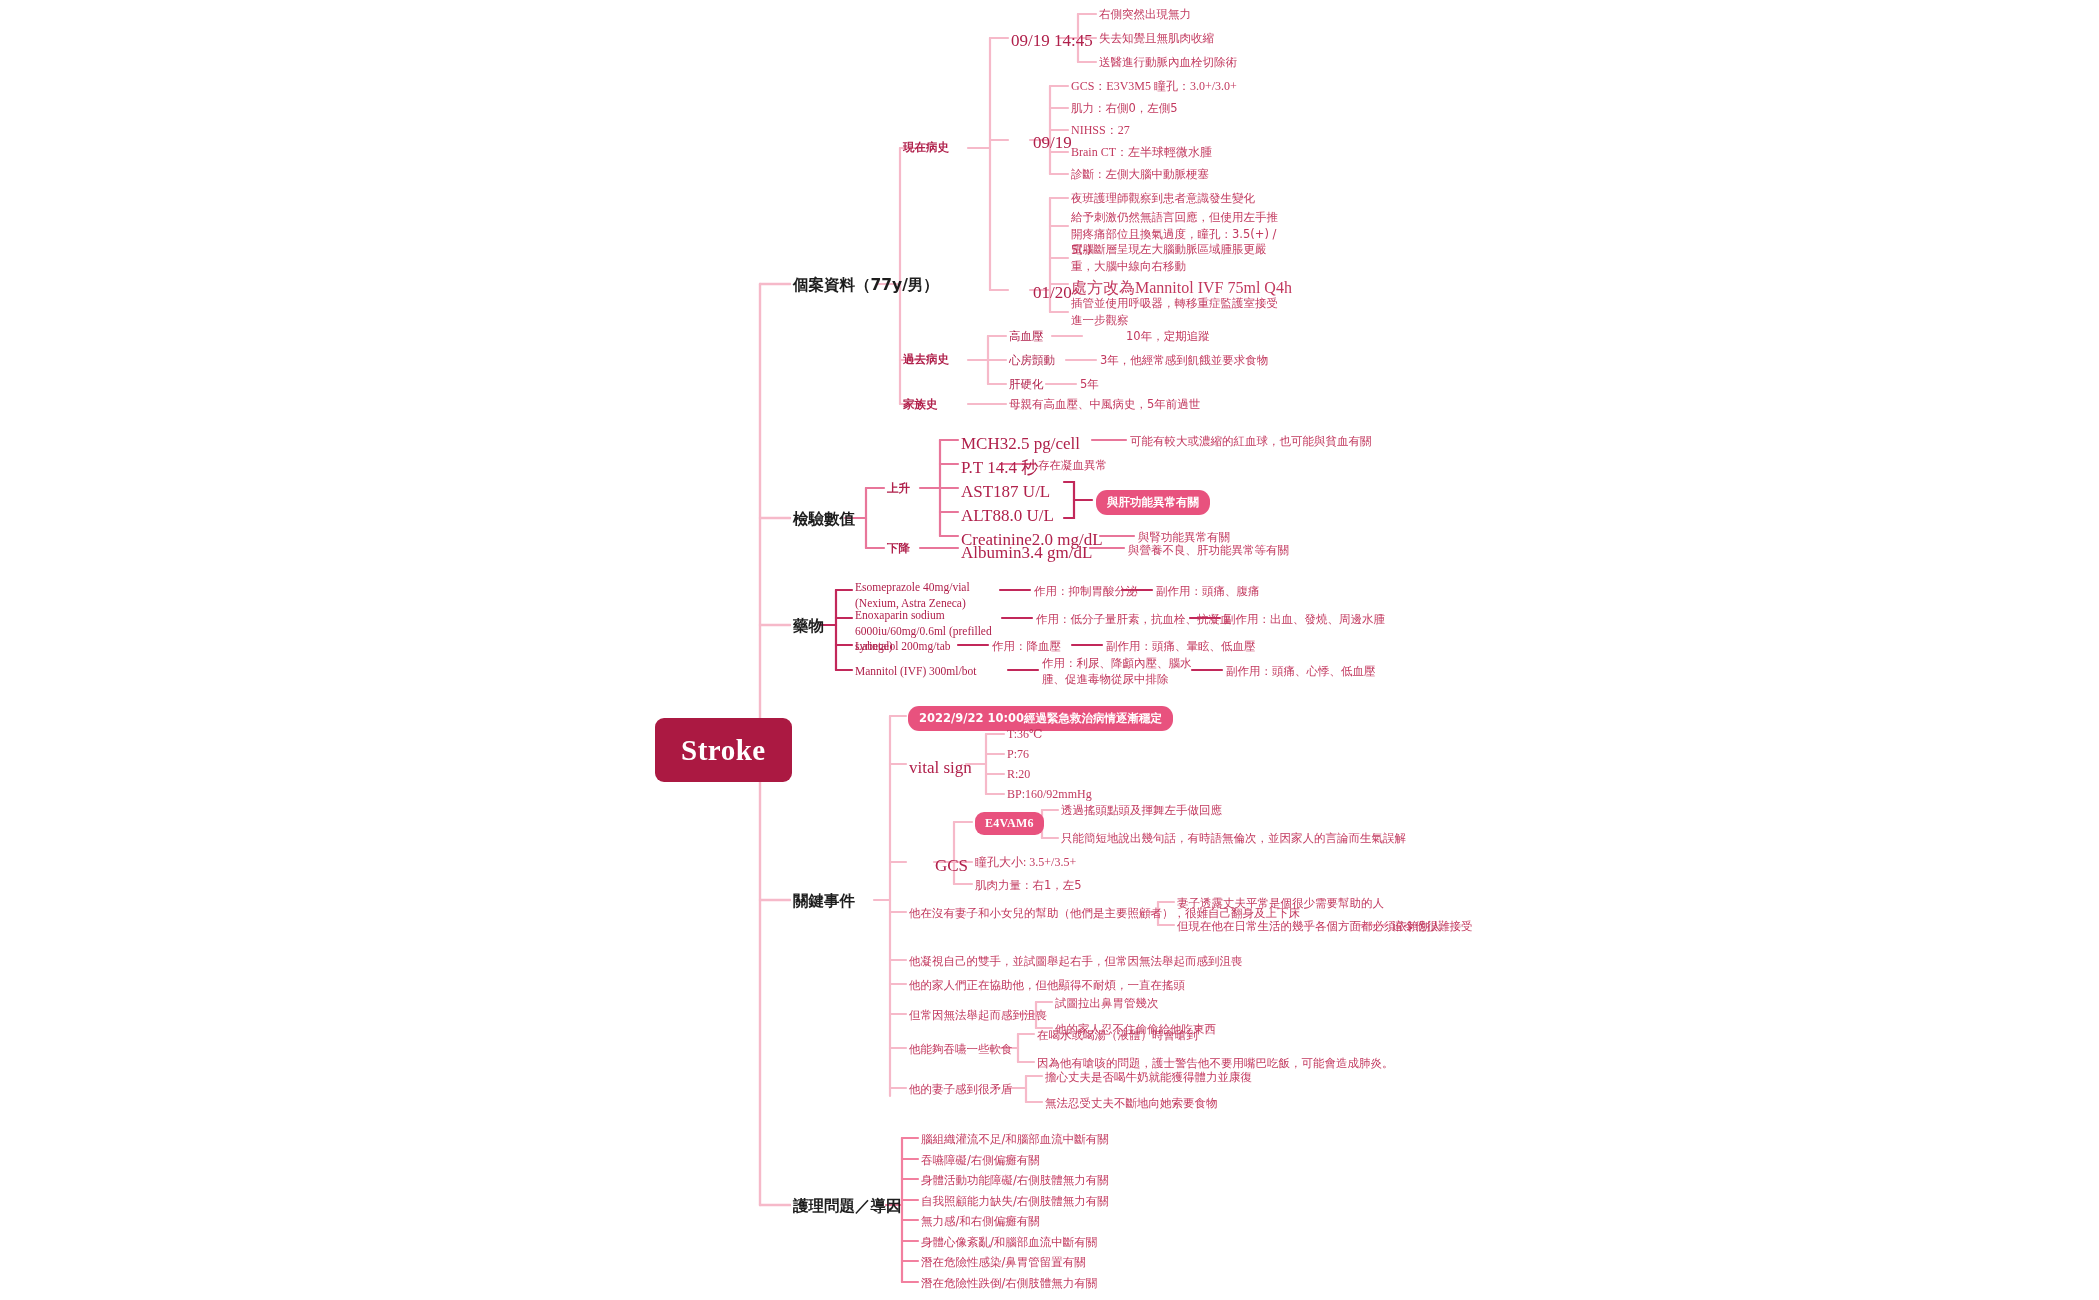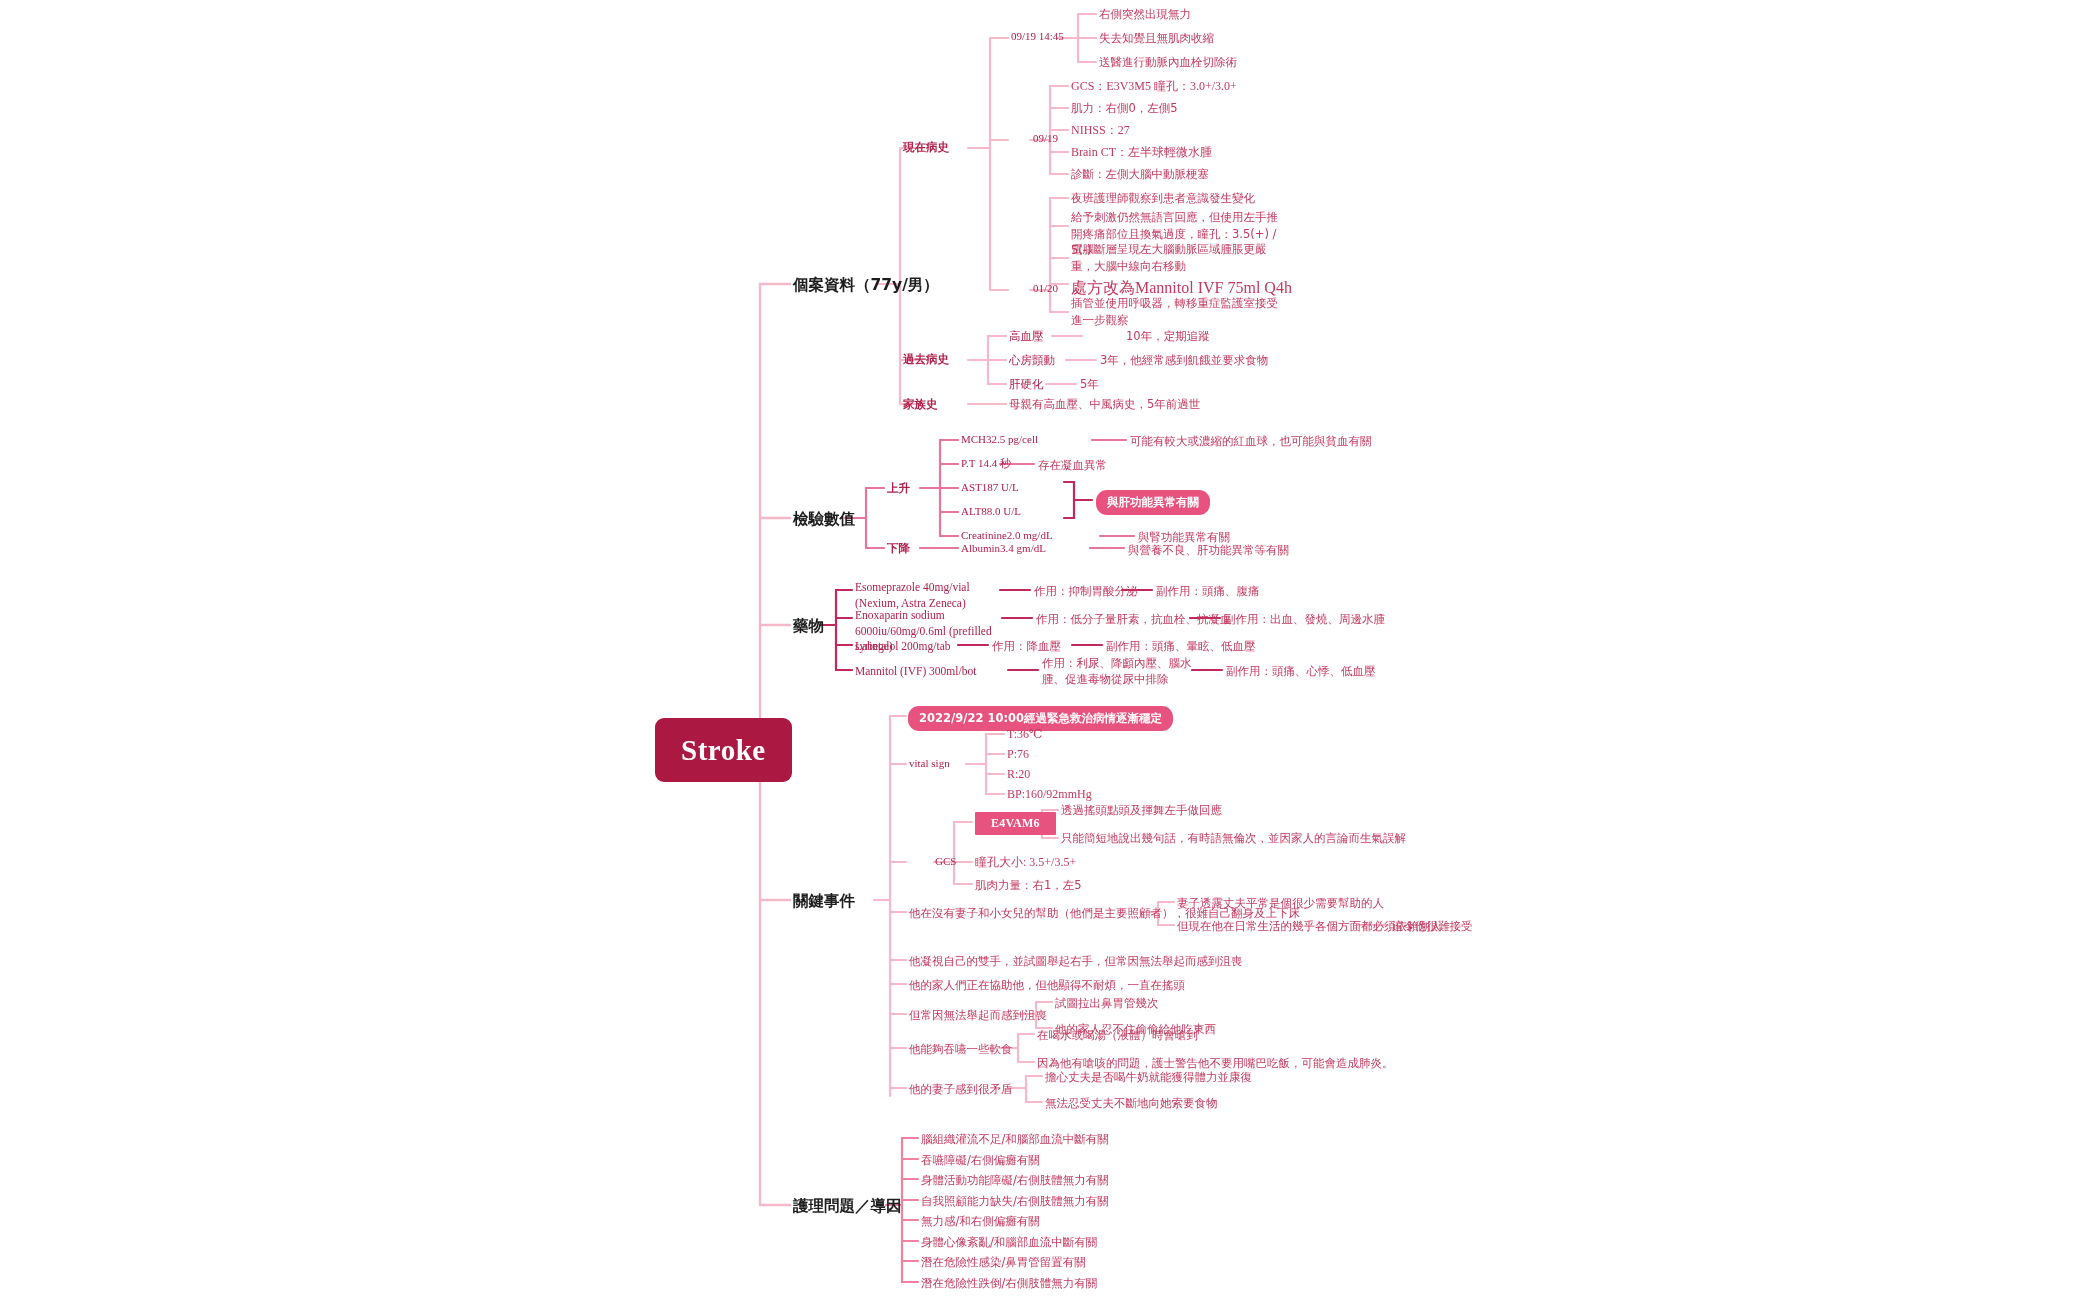--- a/index.html
+++ b/index.html
@@ -22,35 +22,35 @@
     padding:11px 26px;text-align:center;
     font-family:"Liberation Serif","DejaVu Serif",serif;
   }
 
   
   .lv1{font-size:15.5px;color:#1d1d1d;font-weight:700;
        font-family:"DejaVu Sans","Liberation Sans",sans-serif;}
 
   
   .lv2{font-size:13px;color:#b0204b;font-weight:700;}
-  .lv3{font-size:11px;color:#b0204b;}
+  .lv3{font-size:17px;color:#b0204b;}
   .lv4{font-size:12px;color:#c2385e;}
 
   .cjk{font-family:"DejaVu Sans","Liberation Sans",sans-serif;font-size:11.5px;}
   .cjk-b{font-family:"DejaVu Sans","Liberation Sans",sans-serif;font-size:11.5px;font-weight:700;}
   .lat{font-family:"Liberation Serif","DejaVu Serif",serif;}
 
   
   .pill{
     background:#e8527e;color:#ffffff;border-radius:11px;
     padding:4px 11px;font-weight:700;font-size:11.5px;
     font-family:"DejaVu Sans","Liberation Sans",sans-serif;
     display:inline-block;white-space:nowrap;
   }
-  .pill.sm{border-radius:1px;padding:3px 16px;
+  .pill.sm{border-radius:9px;padding:3px 10px;
     font-family:"Liberation Serif","DejaVu Serif",serif;font-size:12px;letter-spacing:.3px;}
 </style>
 </head>
 <body>
 
 <div id="map">
 
   <svg class="edges" viewBox="0 0 2099 1300">
     <g fill="none" stroke="#f6b9c9" stroke-width="2.4" stroke-linecap="round">
 

